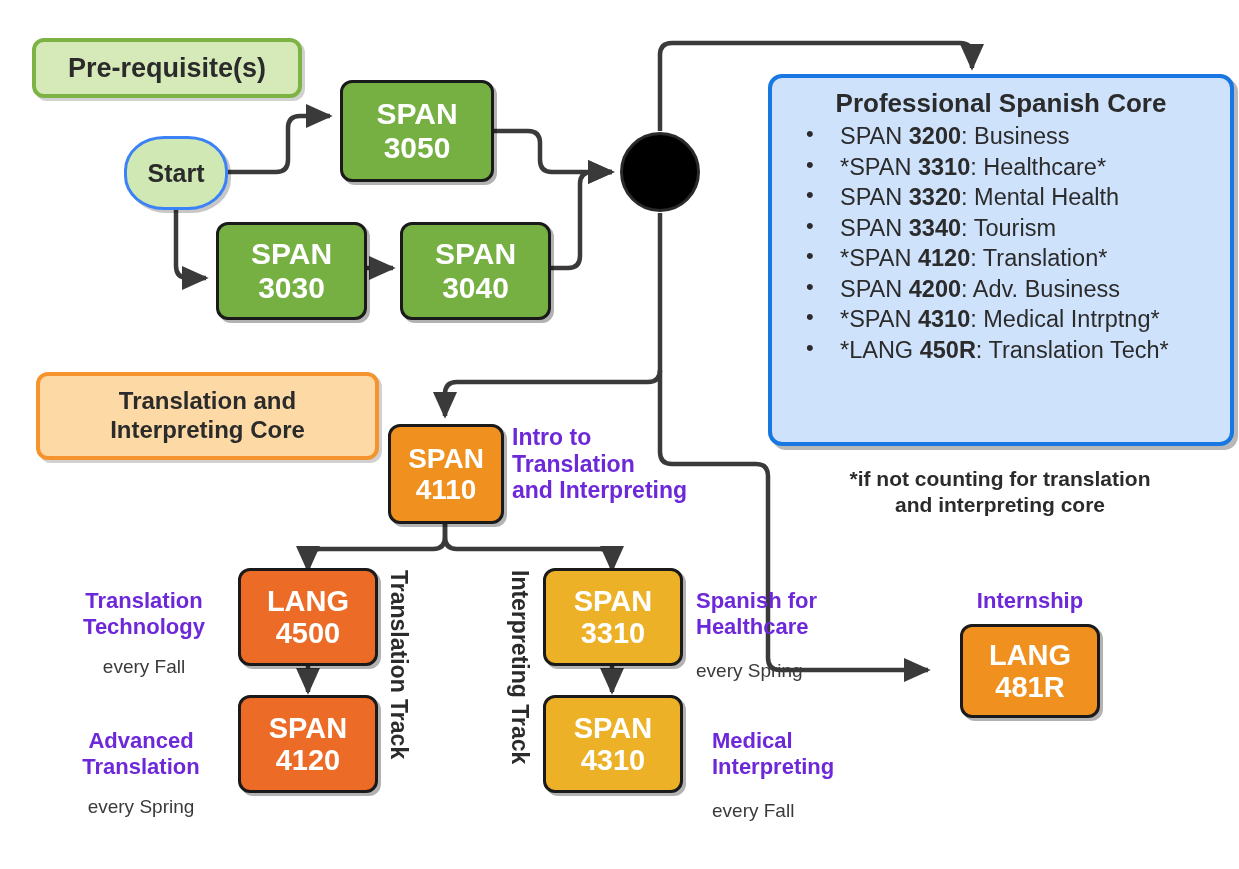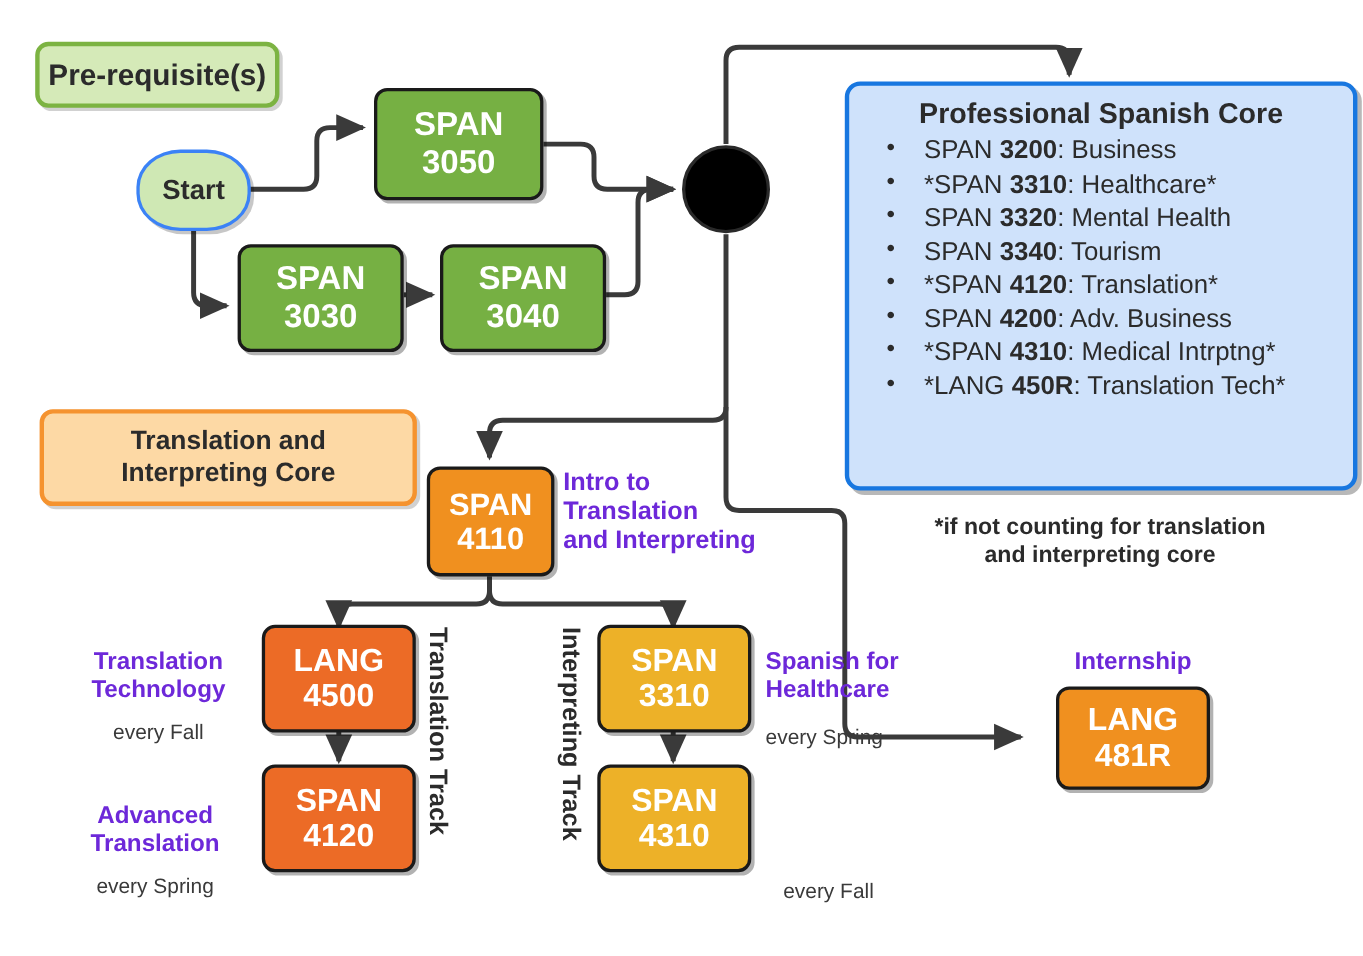--- a/index.html
+++ b/index.html
@@ -180,21 +180,21 @@
 
       <path d="M 445,524 L 445,537 Q 445,549 433,549 L 320,549 Q 308,549 308,561 L 308,570" marker-end="url(#arrow)"></path>
       <path d="M 445,524 L 445,537 Q 445,549 457,549 L 600,549 Q 612,549 612,561 L 612,570" marker-end="url(#arrow)"></path>
 
       <path d="M 308,665 L 308,692" marker-end="url(#arrow)"></path>
 
       <path d="M 612,665 L 612,692" marker-end="url(#arrow)"></path>
     </g>
   </svg>
 
-  <div class="legendbox" style="left:32px; top:38px; width:222px; height:60px; background:#d5eab8; border:4px solid #7cb342; font-size:27px;">
+  <div class="legendbox" style="left:32px; top:38px; width:270px; height:60px; background:#d5eab8; border:4px solid #7cb342; font-size:27px;">
     <span>Pre-requisite(s)</span>
   </div>
 
   <div class="startnode" style="left:124px; top:136px; width:104px; height:74px;">
     <span>Start</span>
   </div>
 
   <div class="nodebox" style="left:340px; top:80px; width:154px; height:102px; background:#76b043; font-size:30px;">
     <span class="l1">SPAN</span>
     <span class="l2">3050</span>
@@ -275,20 +275,24 @@
   <div class="sidelabel right" style="left:696px; top:588px; width:180px; font-size:22px;">
     <div>Spanish for</div>
     <div>Healthcare</div>
   </div>
   <div class="termlabel" style="left:696px; top:660px; width:180px; font-size:19px; text-align:left;">every Spring</div>
 
   <div class="nodebox" style="left:543px; top:695px; width:140px; height:98px; background:#edb128; font-size:29px;">
     <span class="l1">SPAN</span>
     <span class="l2">4310</span>
   </div>
+  <div class="sidelabel right" style="left:712px; top:728px; width:190px; font-size:22px;">
+    <div>Medical</div>
+    <div>Interpreting</div>
+  </div>
   <div class="termlabel" style="left:712px; top:800px; width:190px; font-size:19px; text-align:left;">every Fall</div>
 
   <div class="tracklabel" style="left:508px; top:570px; font-size:23px;">Interpreting Track</div>
 
   <div class="sidelabel" style="left:930px; top:588px; width:200px; font-size:22px;">Internship</div>
   <div class="nodebox" style="left:960px; top:624px; width:140px; height:94px; background:#f0901f; font-size:29px;">
     <span class="l1">LANG</span>
     <span class="l2">481R</span>
   </div>
 

